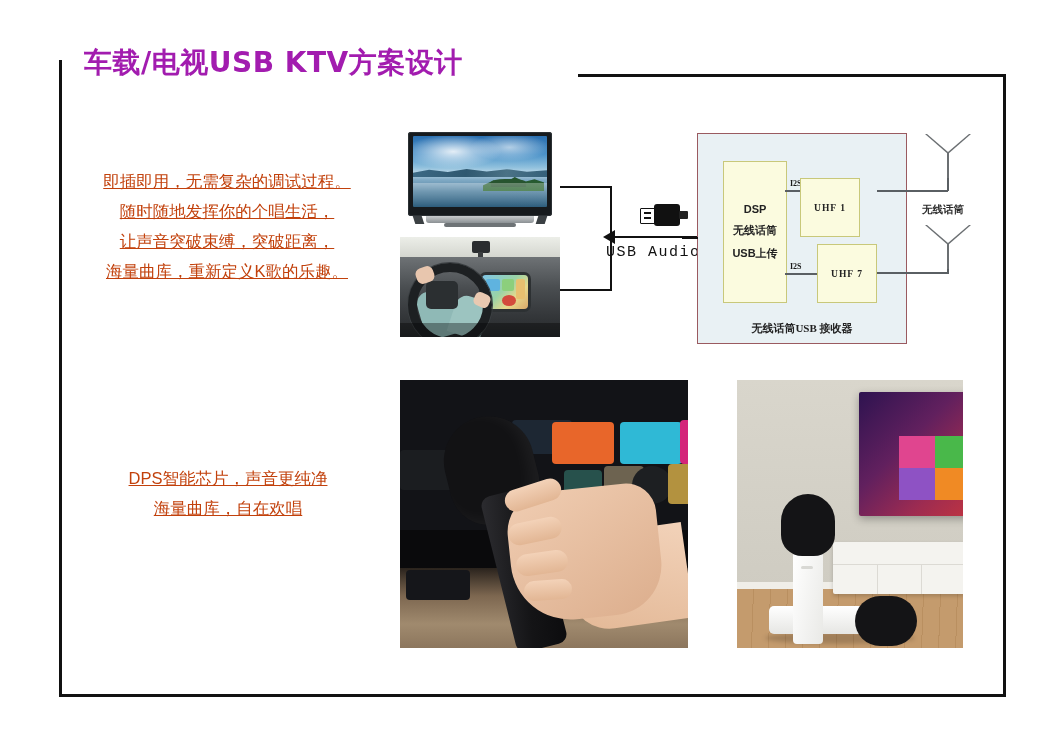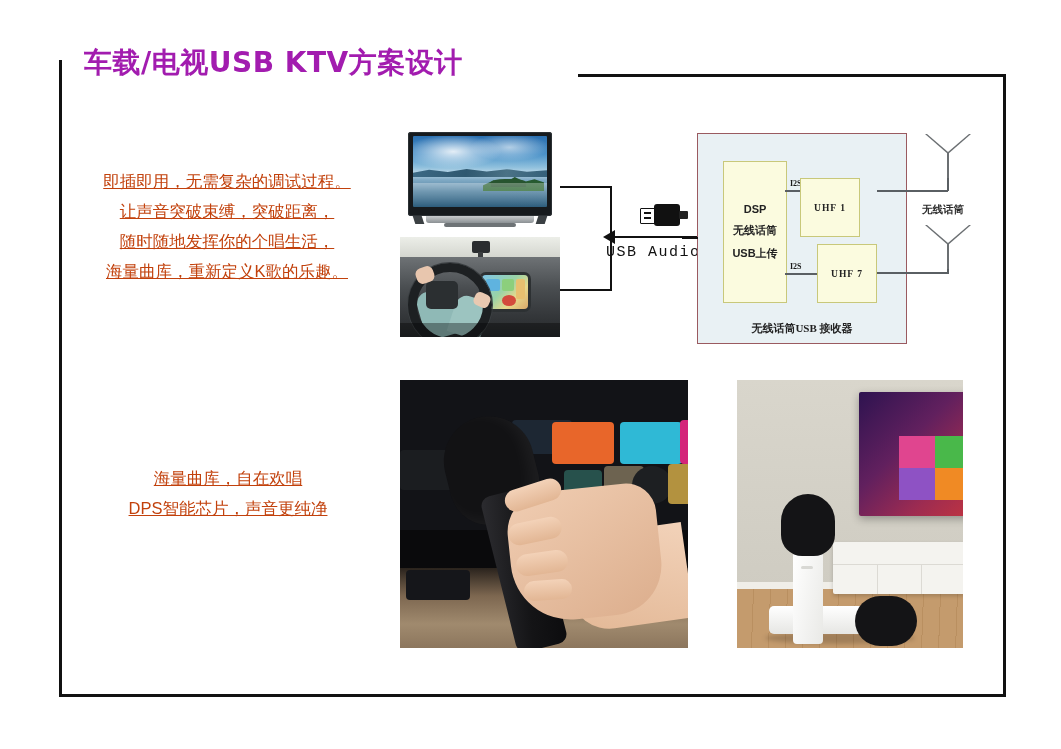--- a/index.html
+++ b/index.html
@@ -183,28 +183,28 @@
 
 <div id="frame-left"></div>
 <div id="frame-bottom"></div>
 <div id="frame-right"></div>
 <div id="frame-top-rule"></div>
 
 <div id="title">车载/电视USB KTV方案设计</div>
 
 <div class="copy" id="copy-top">
   <div>即插即用，无需复杂的调试过程。</div>
+  <div>随时随地发挥你的个唱生活，</div>
   <div>让声音突破束缚，突破距离，</div>
-  <div>随时随地发挥你的个唱生活，</div>
   <div>海量曲库，重新定义K歌的乐趣。</div>
 </div>
 
 <div class="copy" id="copy-bottom">
+  <div>DPS智能芯片，声音更纯净</div>
   <div>海量曲库，自在欢唱</div>
-  <div>DPS智能芯片，声音更纯净</div>
 </div>
 
 <div class="photo" id="photo-tv">
   <div class="tv-body">
     <div class="tv-screen">
       <div class="tv-mtn"></div>
       <div class="tv-land"></div>
       <div class="tv-land2"></div>
       <div class="tv-refl"></div>
     </div>

